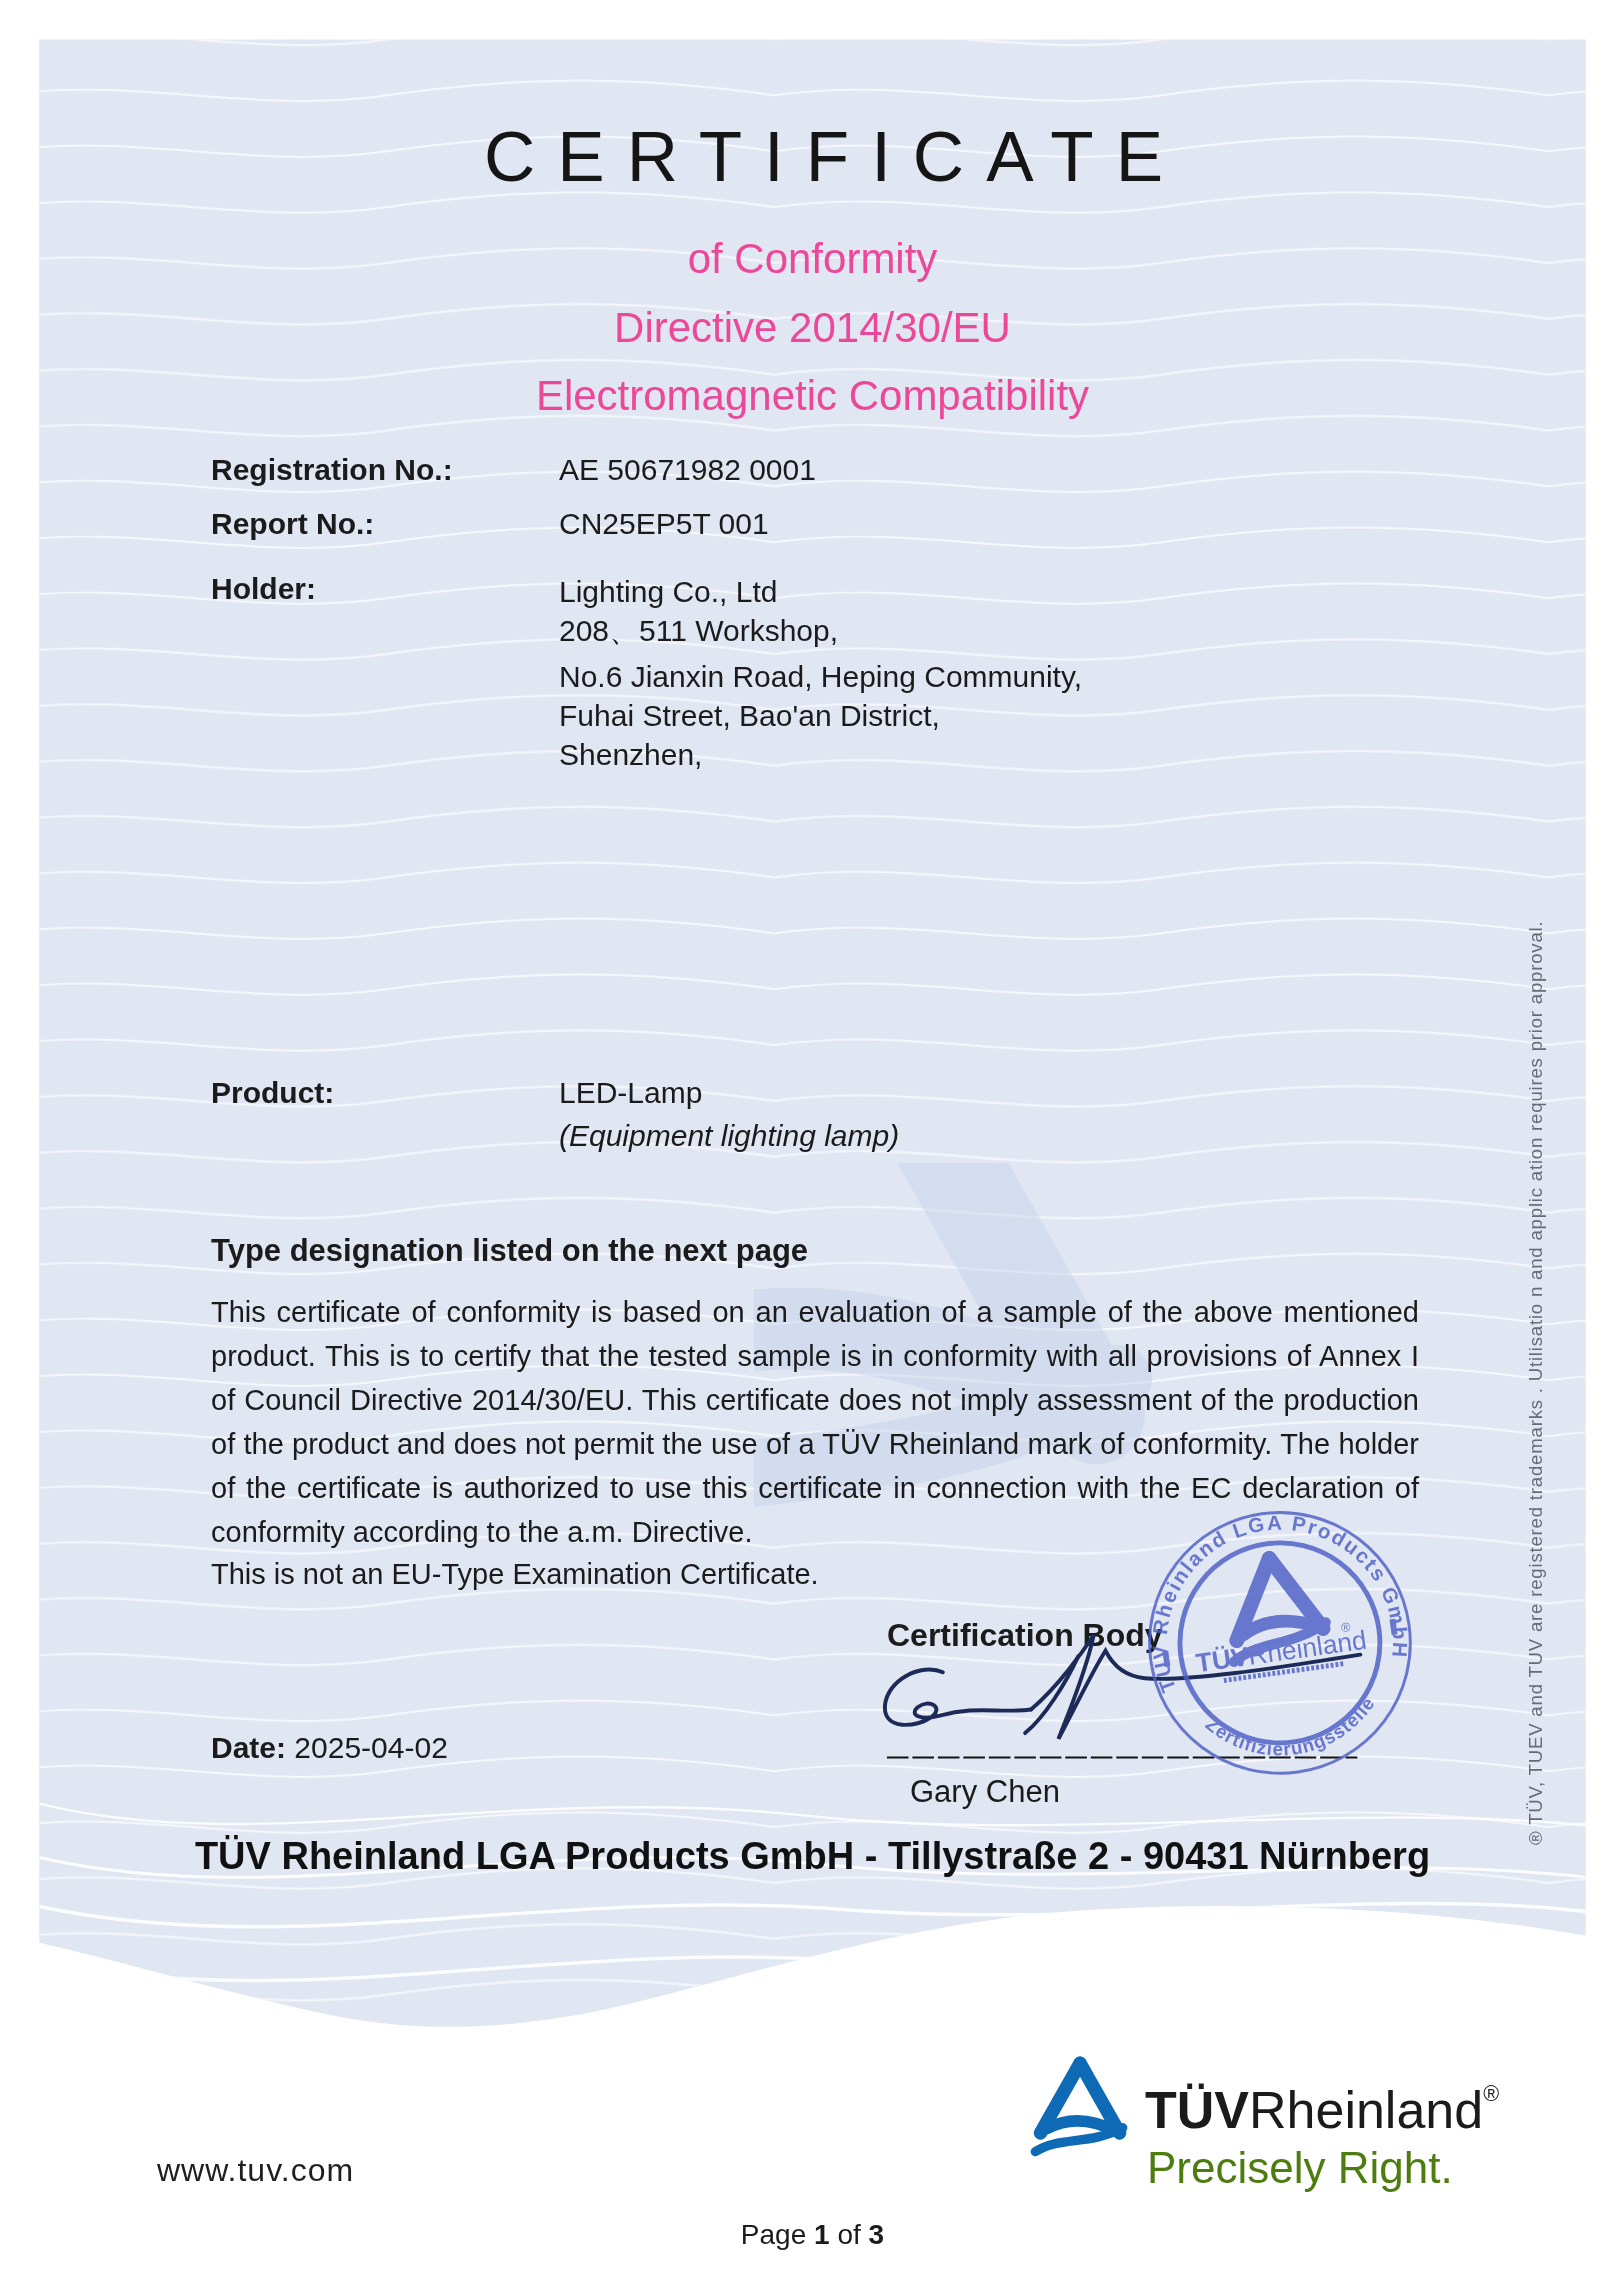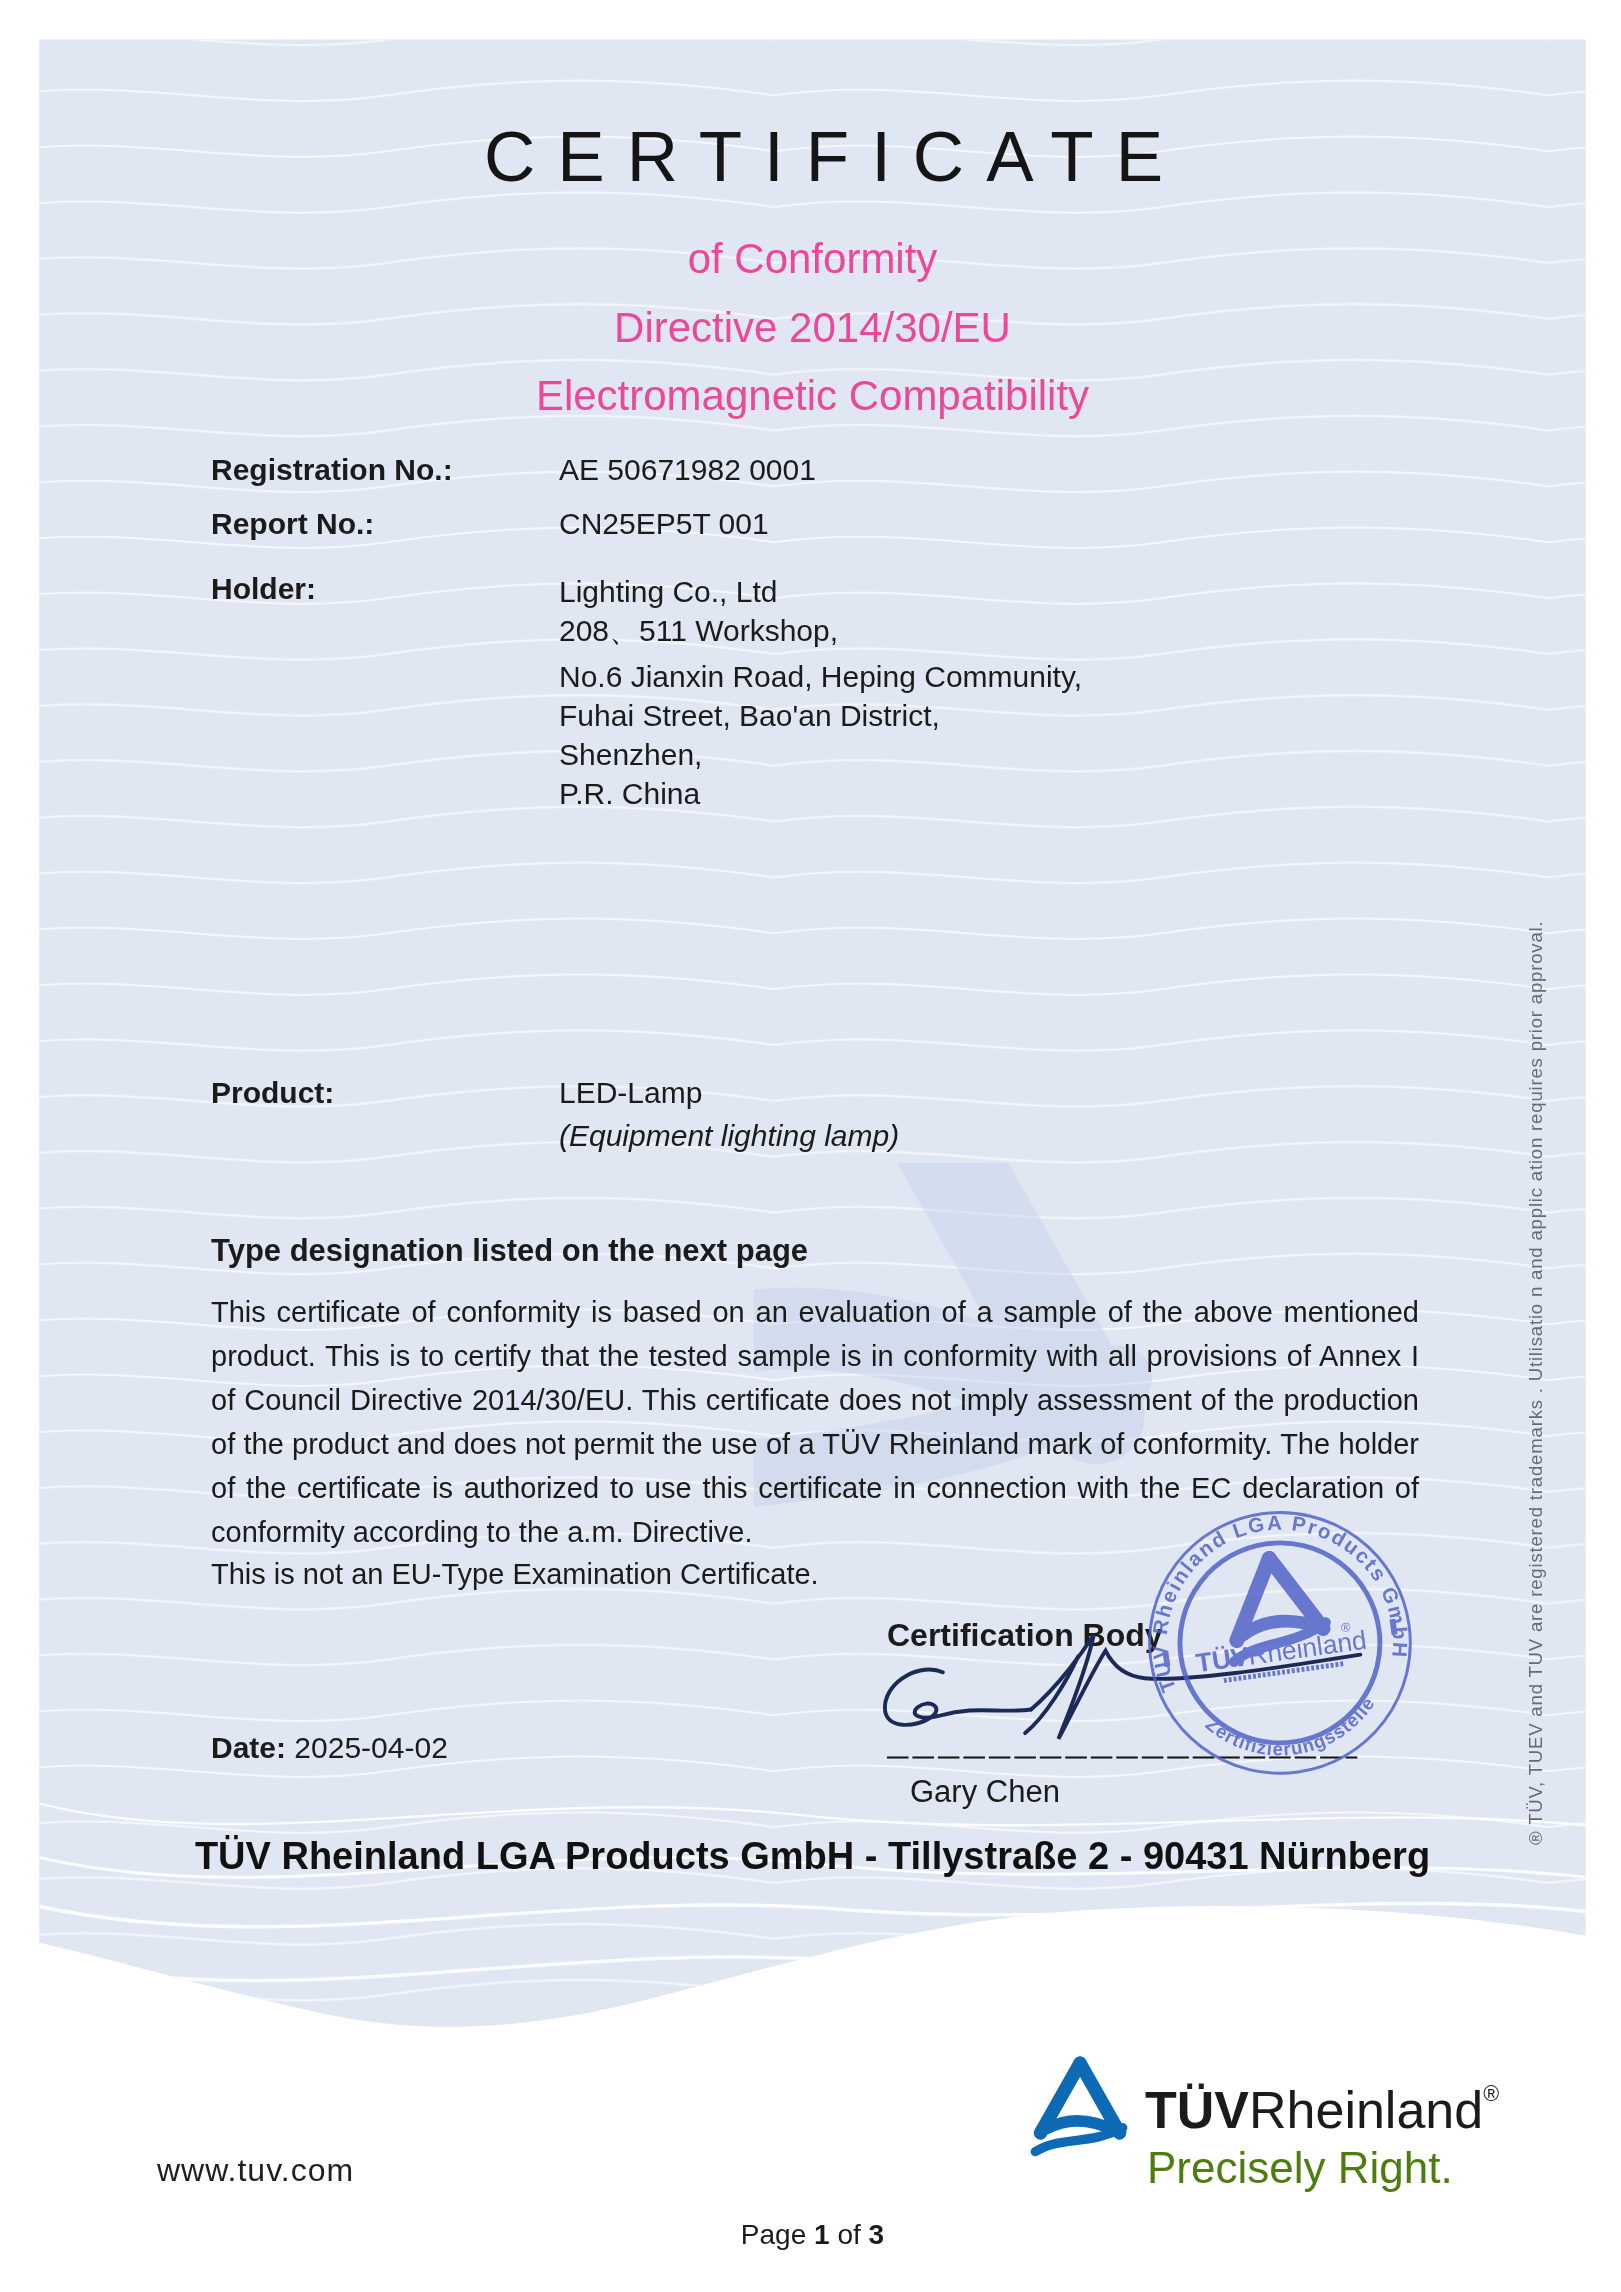--- a/index.html
+++ b/index.html
@@ -106,21 +106,20 @@
 <div class="abs flabel" style="top:507px">Report No.:</div>
 <div class="abs fvalue" style="top:507px">CN25EP5T 001</div>
 
 <div class="abs flabel" style="top:572px">Holder:</div>
 <div class="abs fvalue holder-lines" style="top:572px">
   <div>Lighting Co., Ltd</div>
   <div>208、511 Workshop,</div>
   <div style="margin-top:6.9px">No.6 Jianxin Road, Heping Community,</div>
   <div>Fuhai Street, Bao'an District,</div>
   <div>Shenzhen,</div>
-  <div>P.R. China</div>
 </div>
 
 <div class="abs flabel" style="top:1076px">Product:</div>
 <div class="abs fvalue" style="top:1076px">LED-Lamp</div>
 <div class="abs fvalue italic" style="top:1119px">(Equipment lighting lamp)</div>
 
 <div class="abs type-note">Type designation listed on the next page</div>
 
 <div class="abs body-par">This certificate of conformity is based on an evaluation of a sample of the above mentioned product. This is to certify that the tested sample is in conformity with all provisions of Annex I of Council Directive 2014/30/EU. This certificate does not imply assessment of the production of the product and does not permit the use of a TÜV Rheinland mark of conformity. The holder of the certificate is authorized to use this certificate in connection with the EC declaration of conformity according to the a.m. Directive.</div>
 <div class="abs body-close">This is not an EU-Type Examination Certificate.</div>

